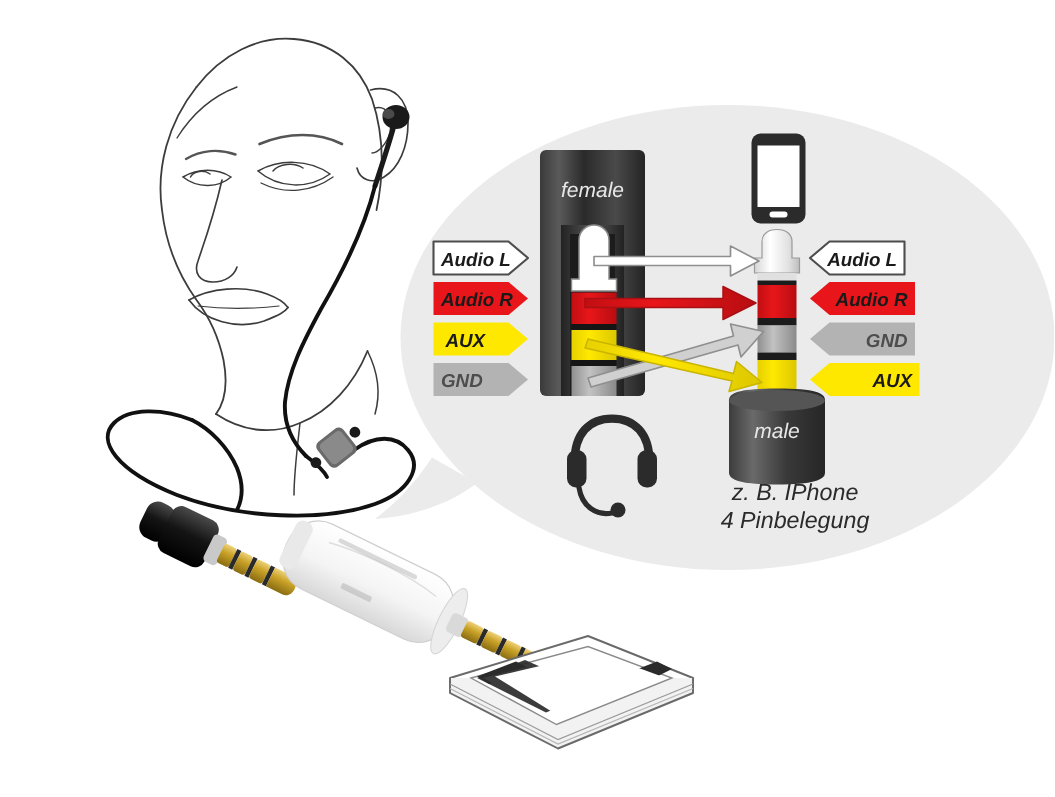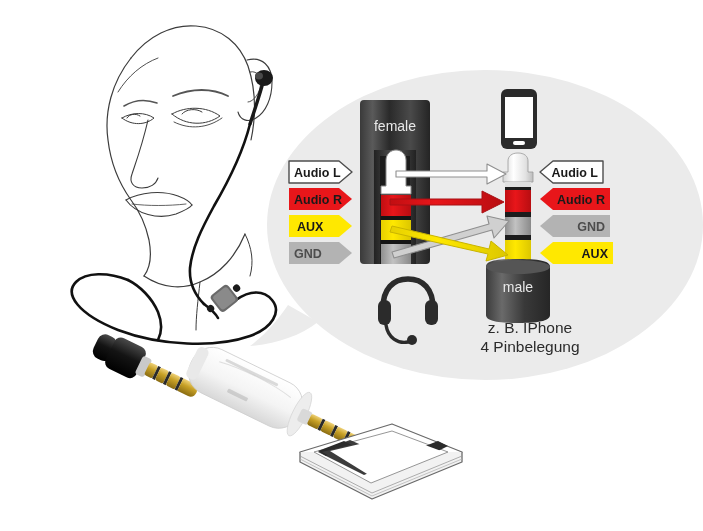--- a/index.html
+++ b/index.html
@@ -1,18 +1,18 @@
 <!DOCTYPE html>
 <html><head>
 <meta charset="utf-8">
 <style>
   html,body{margin:0;padding:0;background:#fff;}
   body{width:703px;height:531px;overflow:hidden;
        font-family:"Liberation Sans",sans-serif;}
-  #stage{position:relative;width:703px;height:531px;background:#ffffff;}
+  #stage{position:relative;width:703px;height:531px;background:#ffffff;font-style:italic;}
   #stage svg{position:absolute;left:0;top:0;}
   .lbl{font-family:"Liberation Sans",sans-serif;font-weight:bold;}
 </style>
 </head>
 <body>
 
 <div id="stage">
 
   <svg width="703" height="531" viewBox="0 0 703 531" xmlns="http://www.w3.org/2000/svg">
     <defs>

